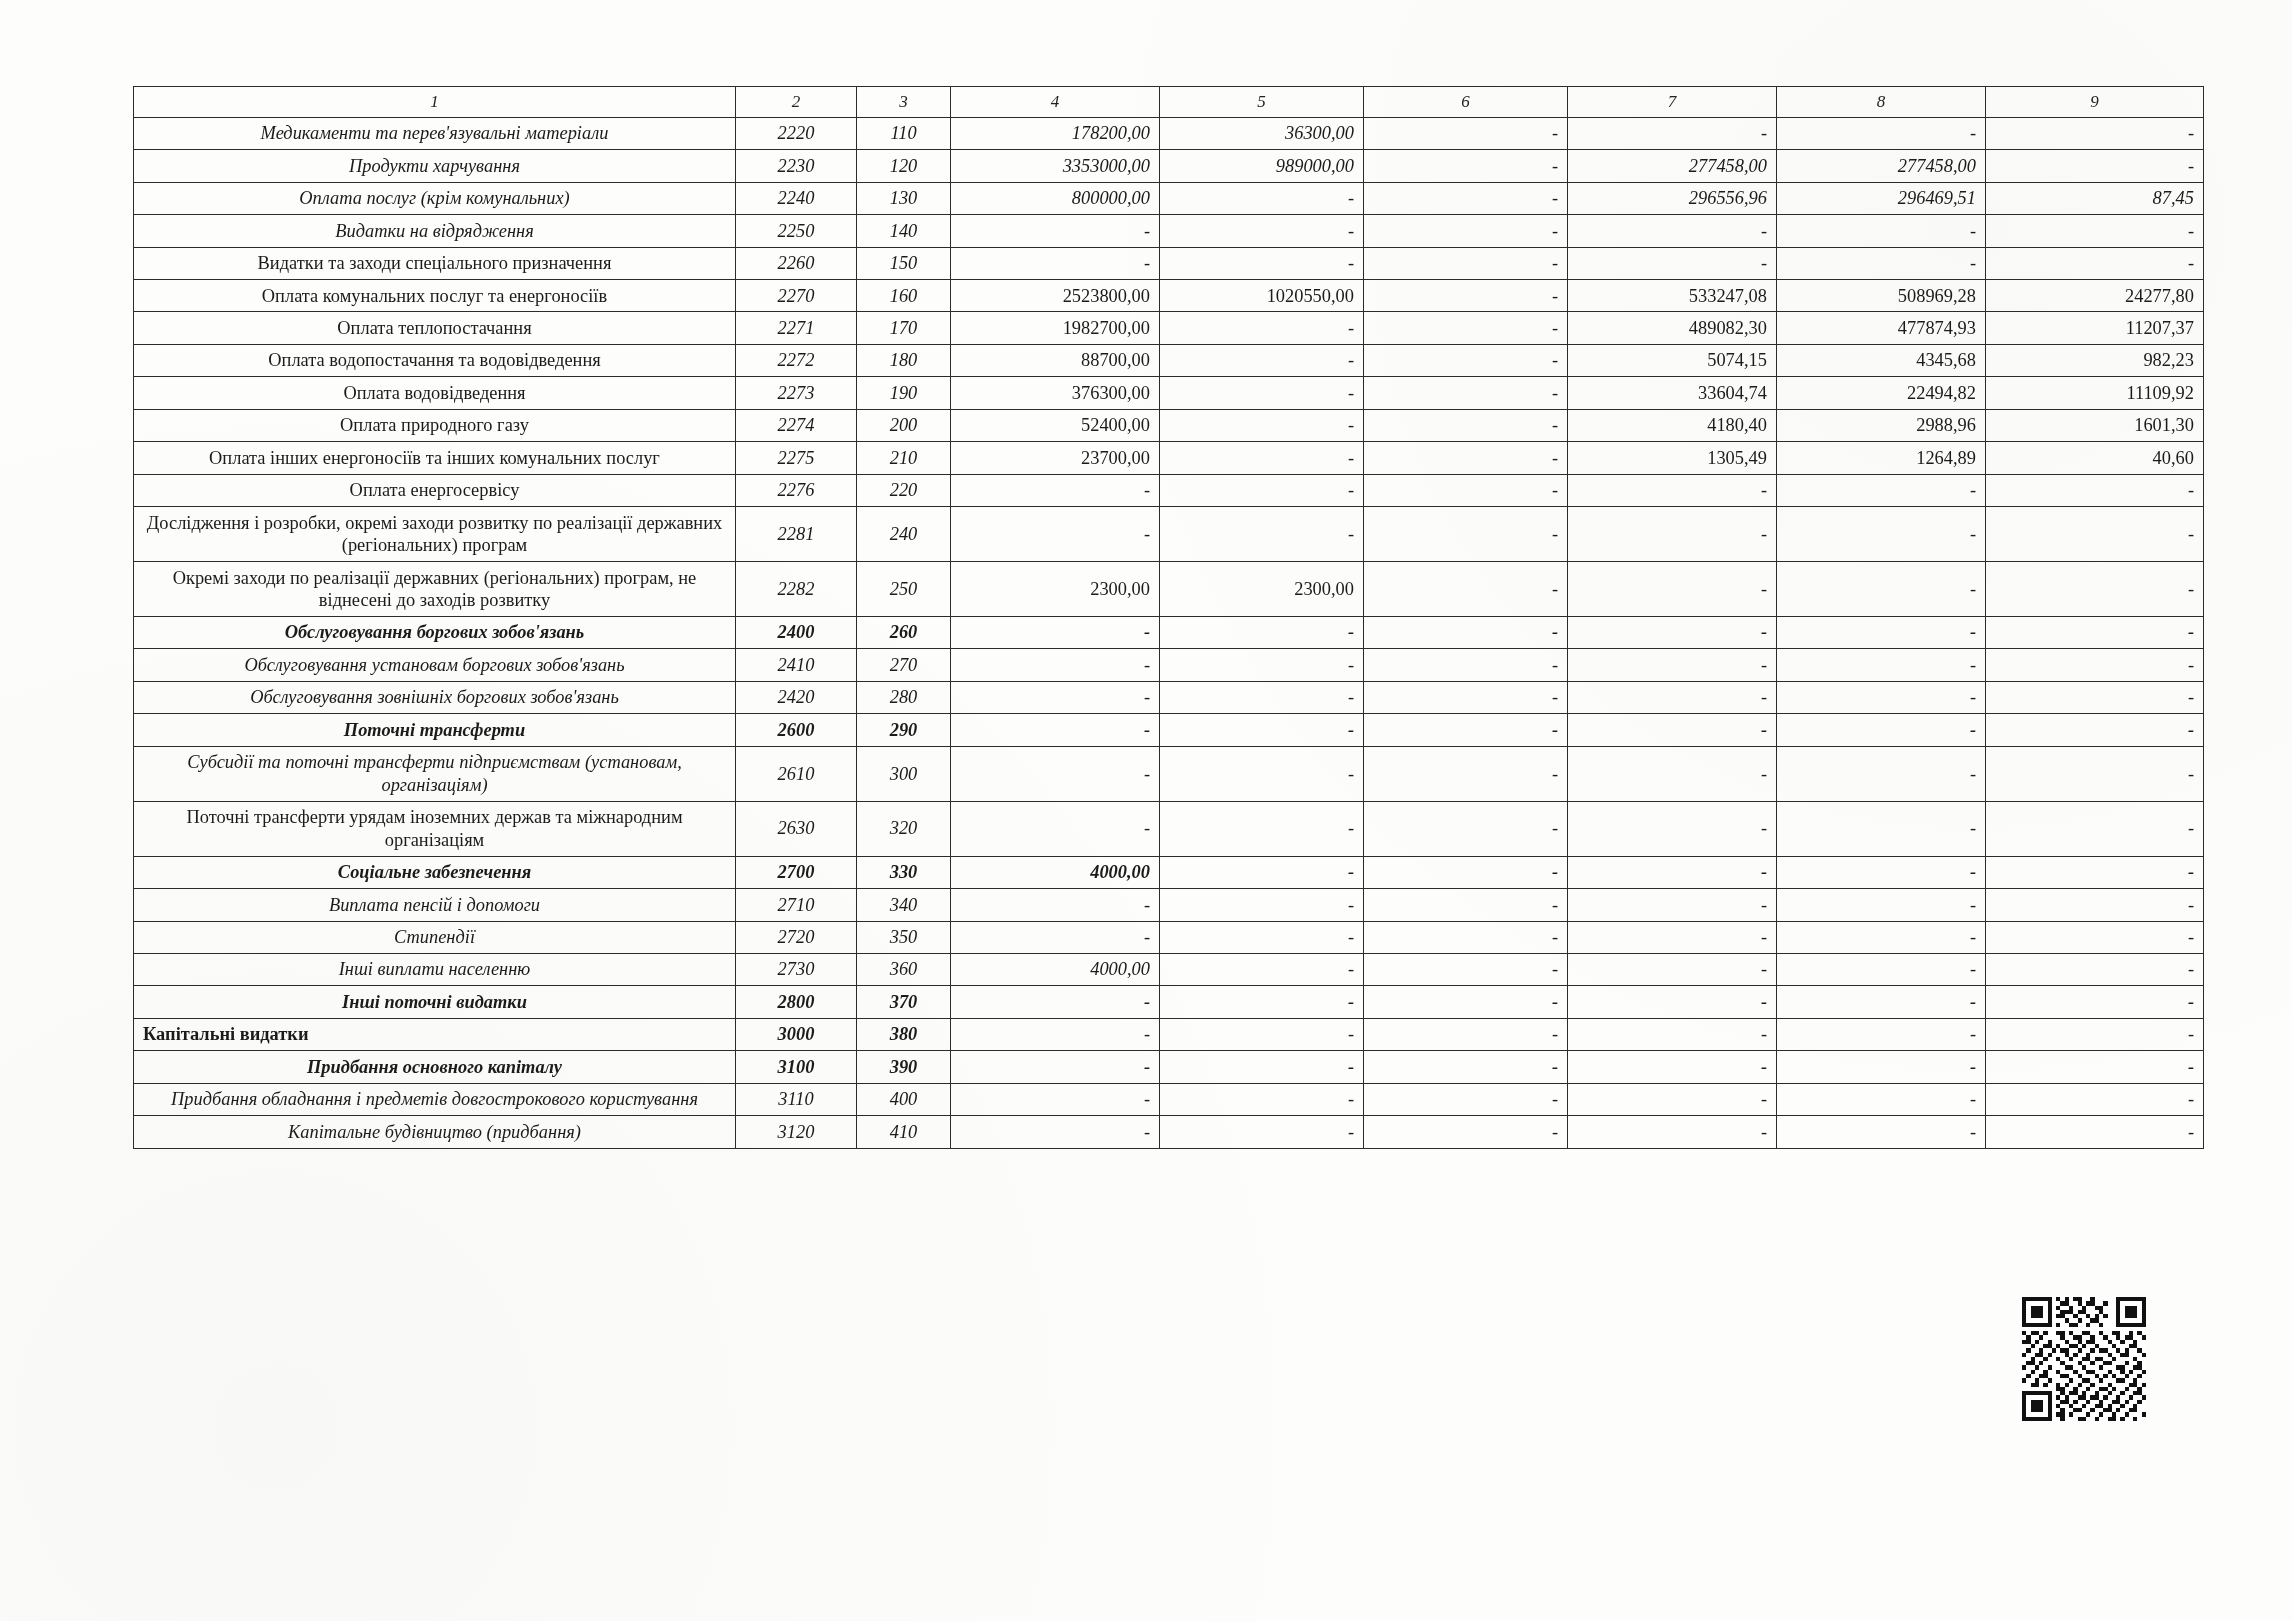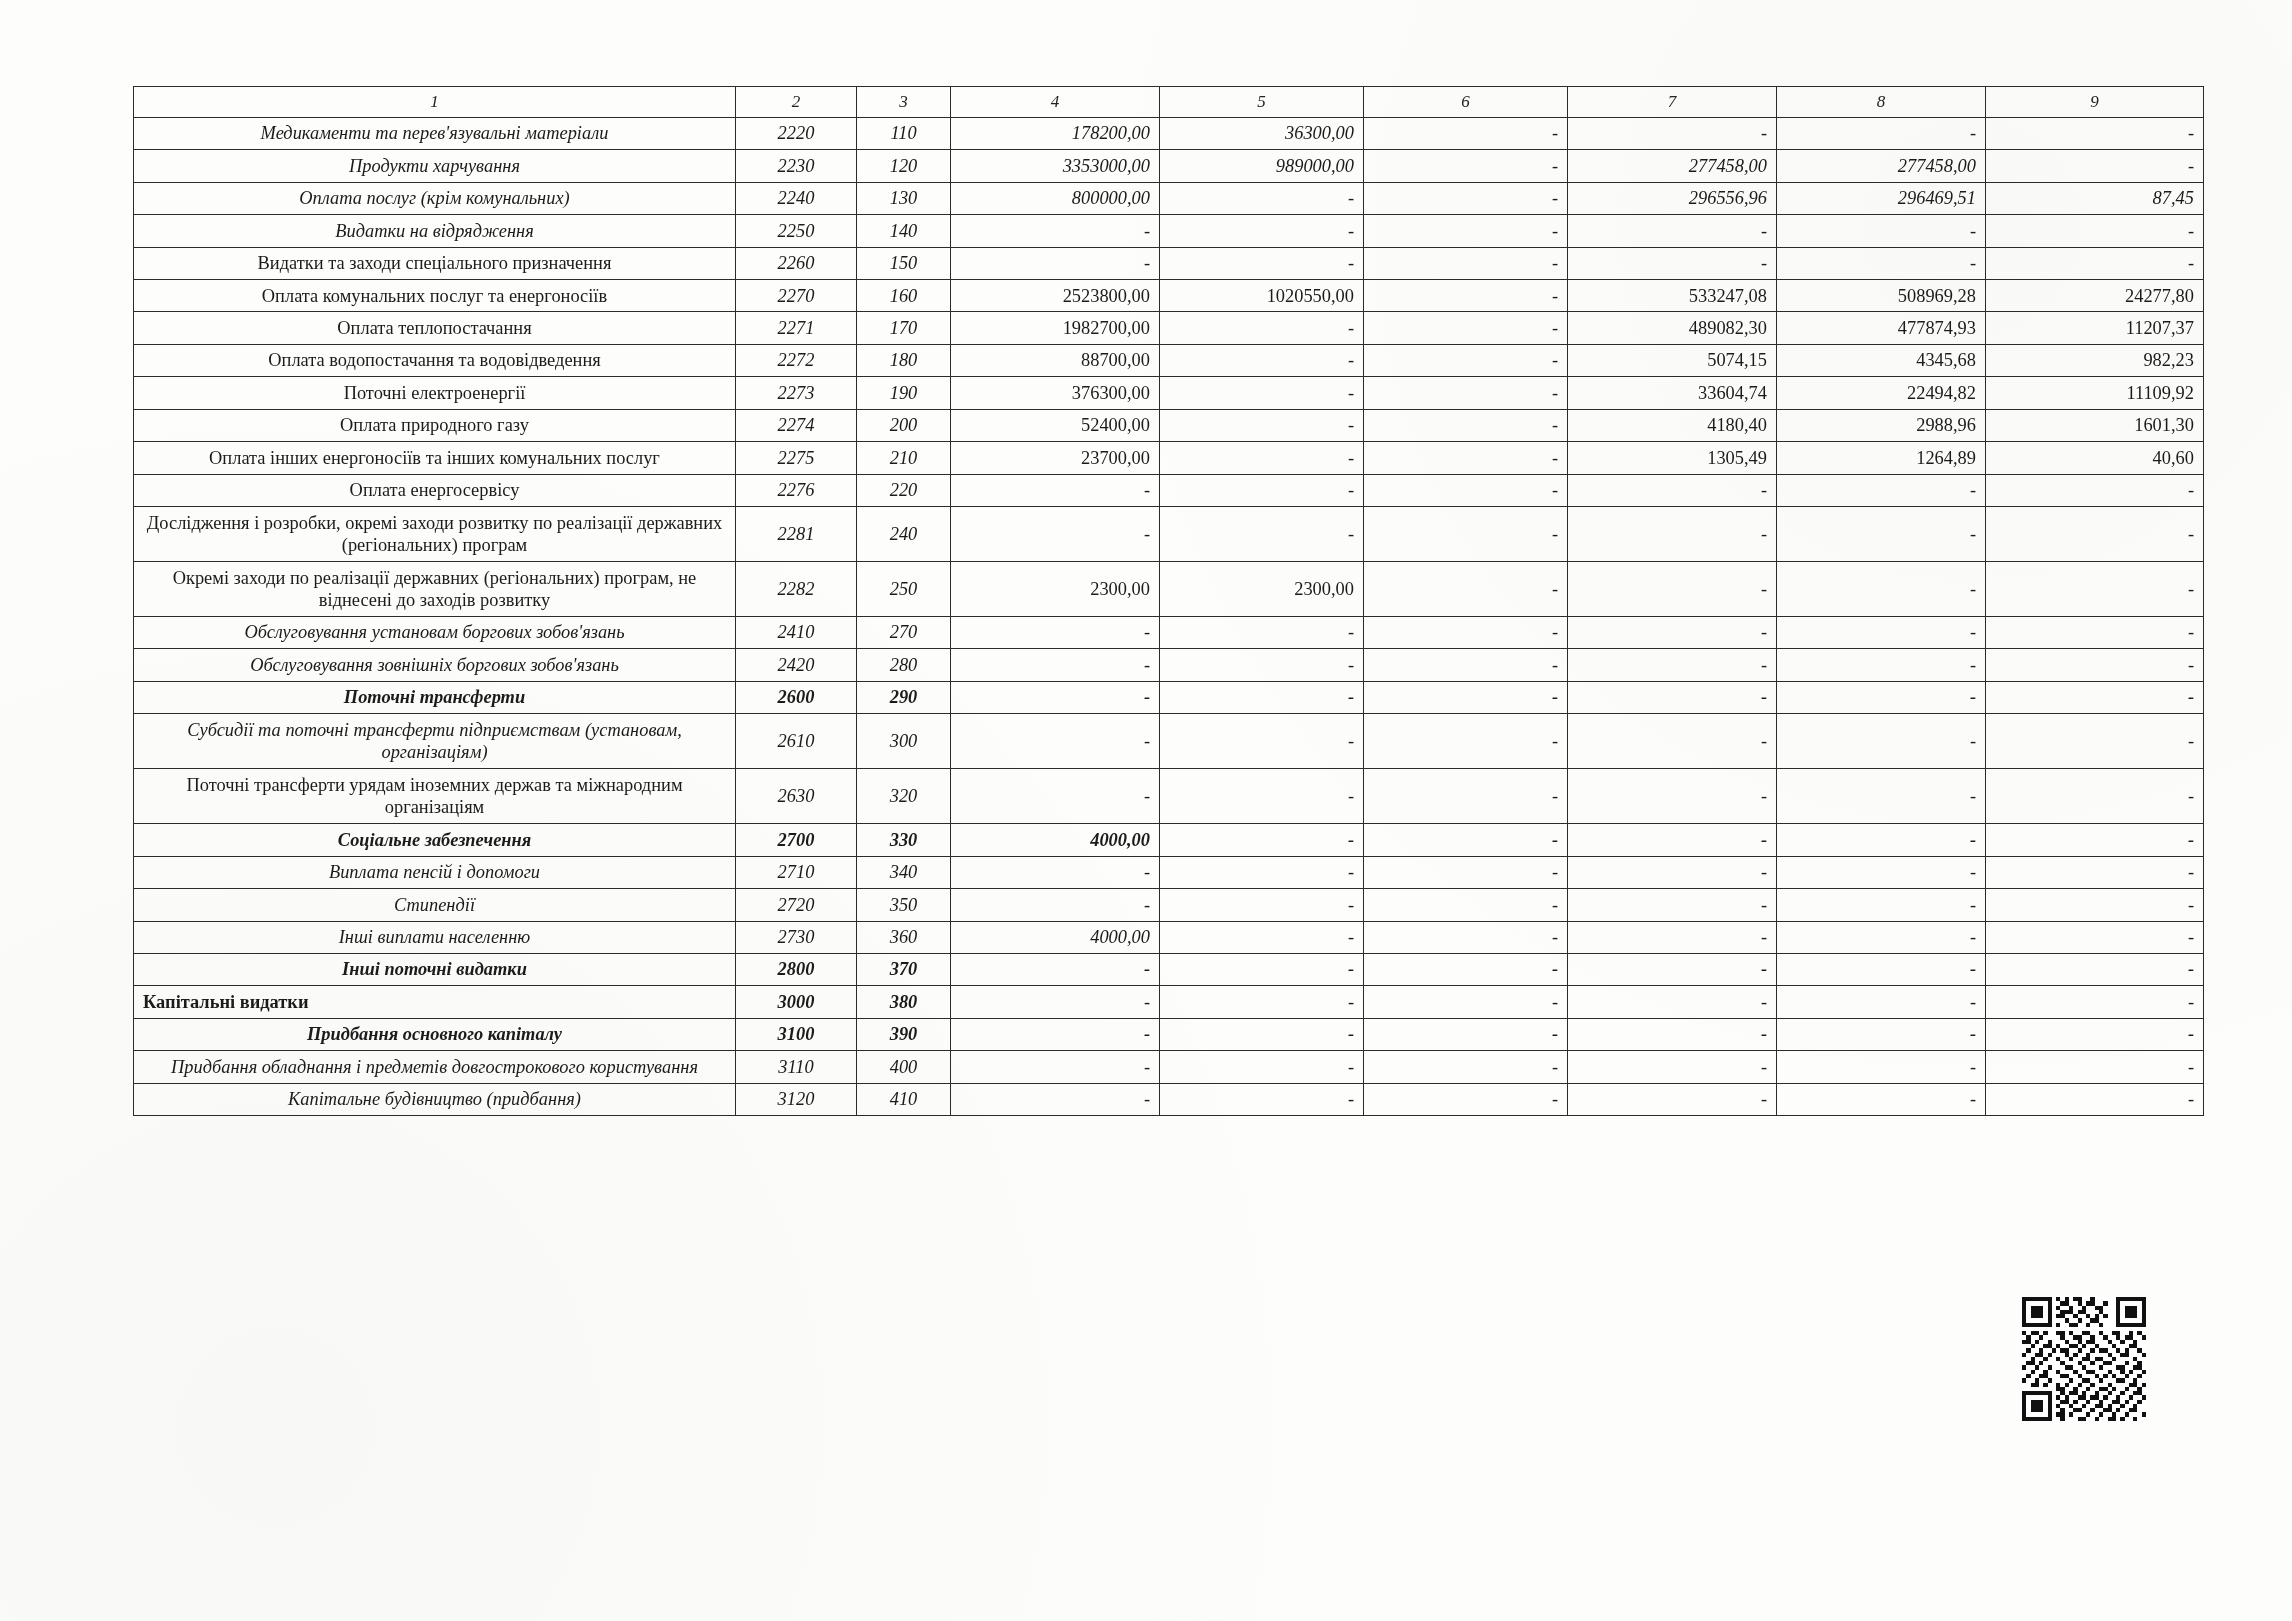--- a/index.html
+++ b/index.html
@@ -211,21 +211,21 @@
             <td class="ctr ital">2272</td>
             <td class="ctr ital">180</td>
             <td class="num">88700,00</td>
             <td class="num">-</td>
             <td class="num">-</td>
             <td class="num">5074,15</td>
             <td class="num">4345,68</td>
             <td class="num">982,23</td>
           </tr>
           <tr>
-            <td class="name">Поточні електроенергії</td>
+            <td class="name">Оплата водовідведення</td>
             <td class="ctr ital">2273</td>
             <td class="ctr ital">190</td>
             <td class="num">376300,00</td>
             <td class="num">-</td>
             <td class="num">-</td>
             <td class="num">33604,74</td>
             <td class="num">22494,82</td>
             <td class="num">11109,92</td>
           </tr>
           <tr>
@@ -275,20 +275,31 @@
           <tr>
             <td class="name tall">Окремі заходи по реалізації державних (регіональних) програм, не віднесені  до заходів розвитку</td>
             <td class="ctr ital">2282</td>
             <td class="ctr ital">250</td>
             <td class="num">2300,00</td>
             <td class="num">2300,00</td>
             <td class="num">-</td>
             <td class="num">-</td>
             <td class="num">-</td>
             <td class="num">-</td>
+          </tr>
+          <tr>
+            <td class="name bold-ital">Обслуговування боргових зобов'язань</td>
+            <td class="ctr ital bold">2400</td>
+            <td class="ctr ital bold">260</td>
+            <td class="num ital bold">-</td>
+            <td class="num ital bold">-</td>
+            <td class="num ital bold">-</td>
+            <td class="num ital bold">-</td>
+            <td class="num ital bold">-</td>
+            <td class="num ital bold">-</td>
           </tr>
           <tr>
             <td class="name ital">Обслуговування установам боргових зобов'язань</td>
             <td class="ctr ital">2410</td>
             <td class="ctr ital">270</td>
             <td class="num ital">-</td>
             <td class="num ital">-</td>
             <td class="num ital">-</td>
             <td class="num ital">-</td>
             <td class="num ital">-</td>

